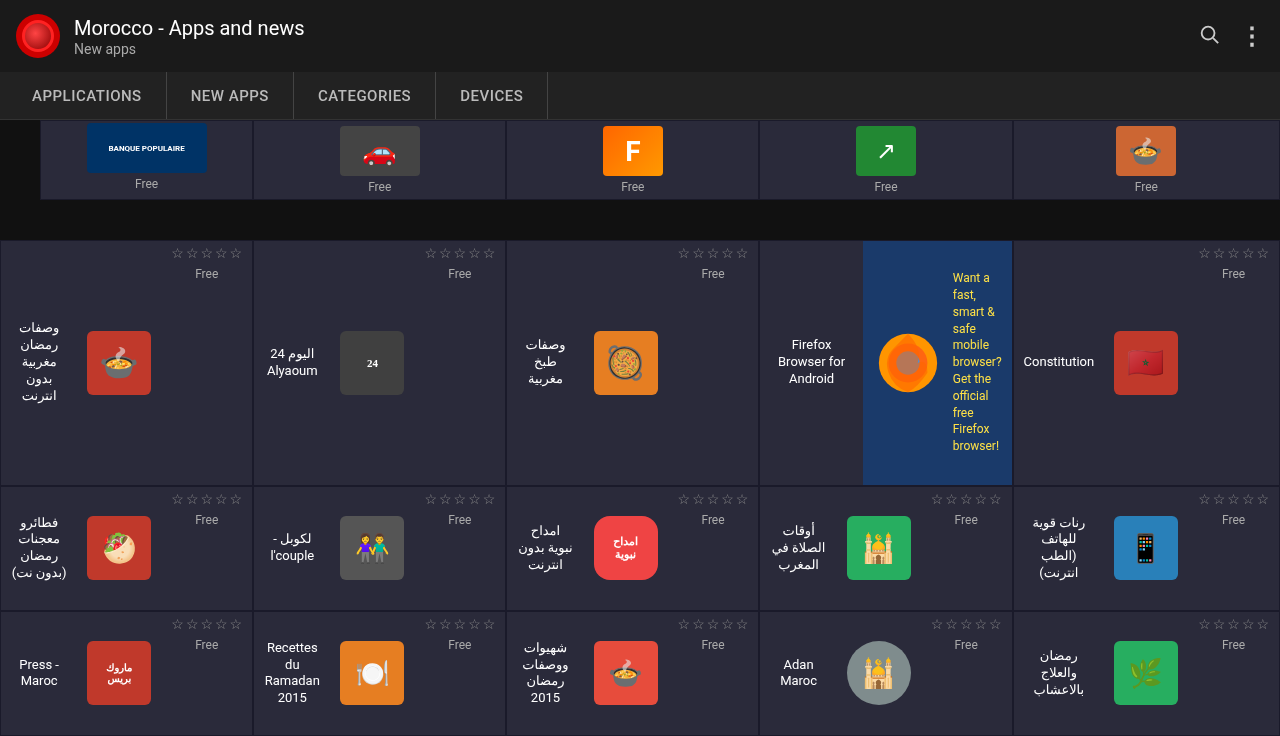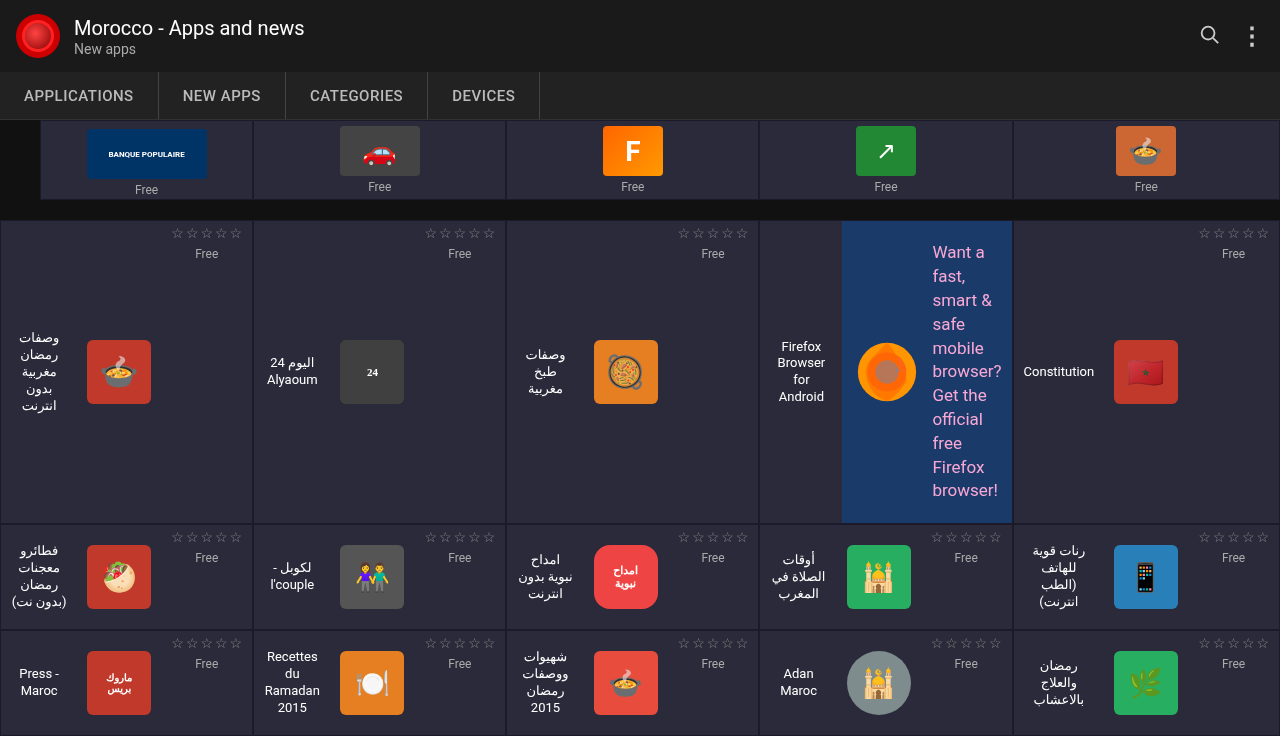--- a/index.html
+++ b/index.html
@@ -50,21 +50,21 @@
       display: flex;
       align-items: center;
       font-size: 15px;
       color: #bbb;
       cursor: pointer;
       border-right: 1px solid #444;
       text-transform: uppercase;
       font-weight: 500;
       letter-spacing: 0.5px;
     }
-    .nav-tab:first-child { border-left: none; }
+    .nav-tab:first-child { border-left: none; margin-left: 8px; }
 
     
     .app-grid {
       display: grid;
       grid-template-columns: repeat(5, 1fr);
       gap: 0;
       padding: 0;
       background: #111;
       overflow-y: auto;
       height: calc(736px - 72px - 48px);
@@ -123,22 +123,22 @@
       gap: 2px;
     }
 
     
     .firefox-card .app-card-body {
       background: #1a2a4a;
       padding: 10px;
       flex-direction: row;
     }
     .firefox-desc {
-      font-size: 17px;
-      color: #f9a8d4;
+      font-size: 12px;
+      color: #fde047;
       line-height: 1.4;
       flex: 1;
     }
   </style>
 </head>
 <body>
 
 <div class="header">
   <div class="header-logo">
     <div class="header-logo-inner"></div>
@@ -160,21 +160,21 @@
 
 <div class="nav-tabs">
   <div class="nav-tab">Applications</div>
   <div class="nav-tab">New apps</div>
   <div class="nav-tab">Categories</div>
   <div class="nav-tab">Devices</div>
 </div>
 
 <div class="app-grid">
 
-  <div class="app-card" style="height:80px;flex-direction:row;align-items:flex-start;padding:8px;margin-left:40px;">
+  <div class="app-card" style="height:80px;flex-direction:row;align-items:flex-end;padding:8px;margin-left:40px;">
     <div style="display:flex;flex-direction:column;align-items:center;width:100%;">
       <div style="background:#003366;width:120px;height:50px;display:flex;align-items:center;justify-content:center;border-radius:4px;">
         <span style="color:#fff;font-size:8px;font-weight:bold;">BANQUE POPULAIRE</span>
       </div>
       <span style="color:#aaa;font-size:12px;margin-top:4px;">Free</span>
     </div>
   </div>
 
   <div class="app-card" style="height:80px;flex-direction:row;align-items:center;padding:8px;">
     <div style="display:flex;flex-direction:column;align-items:center;width:100%;">

